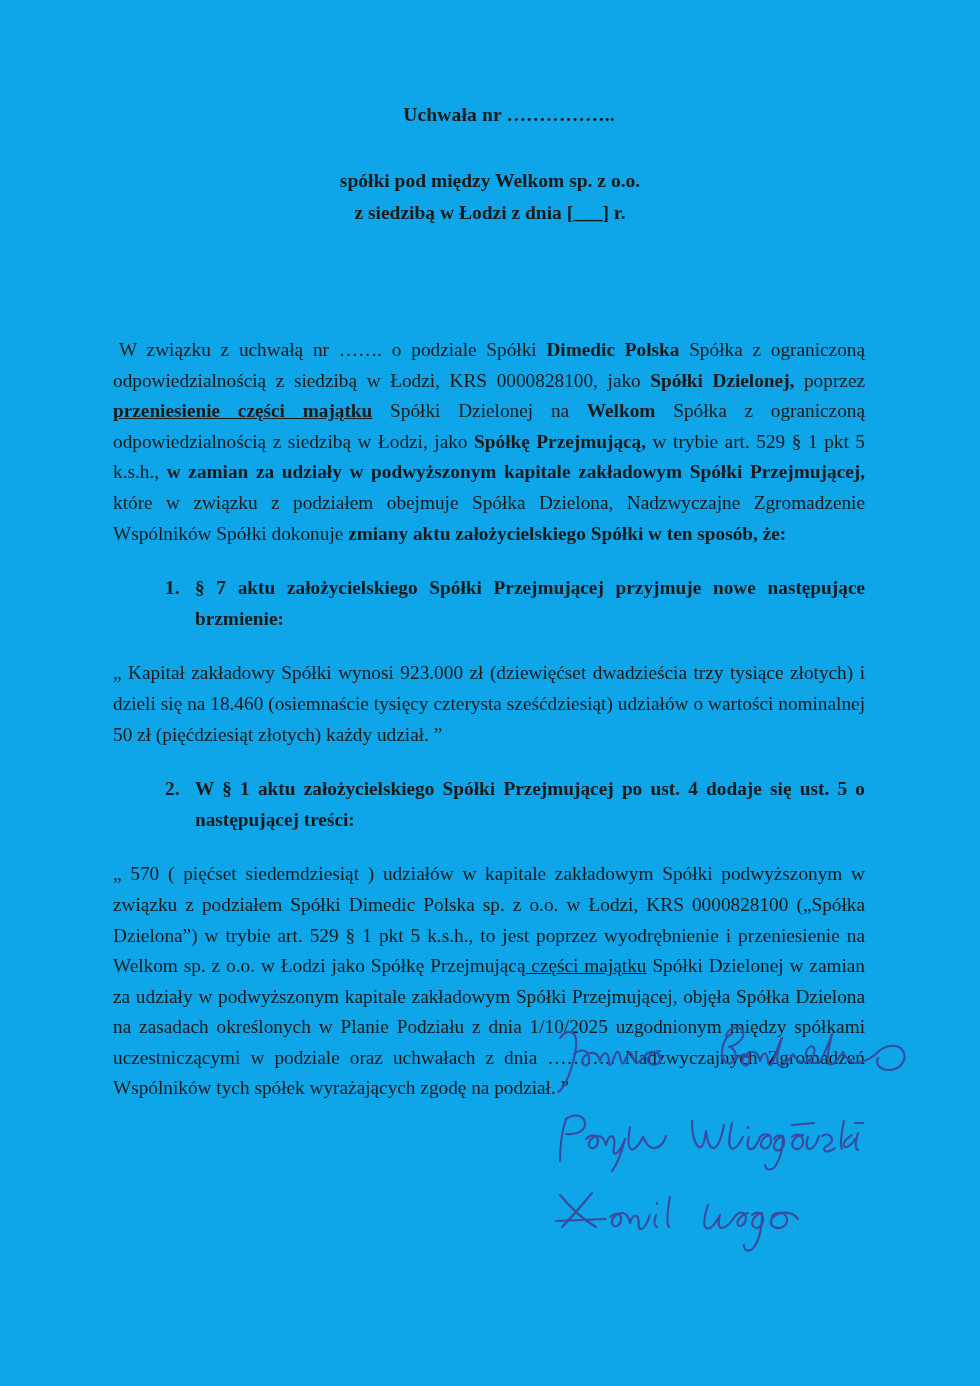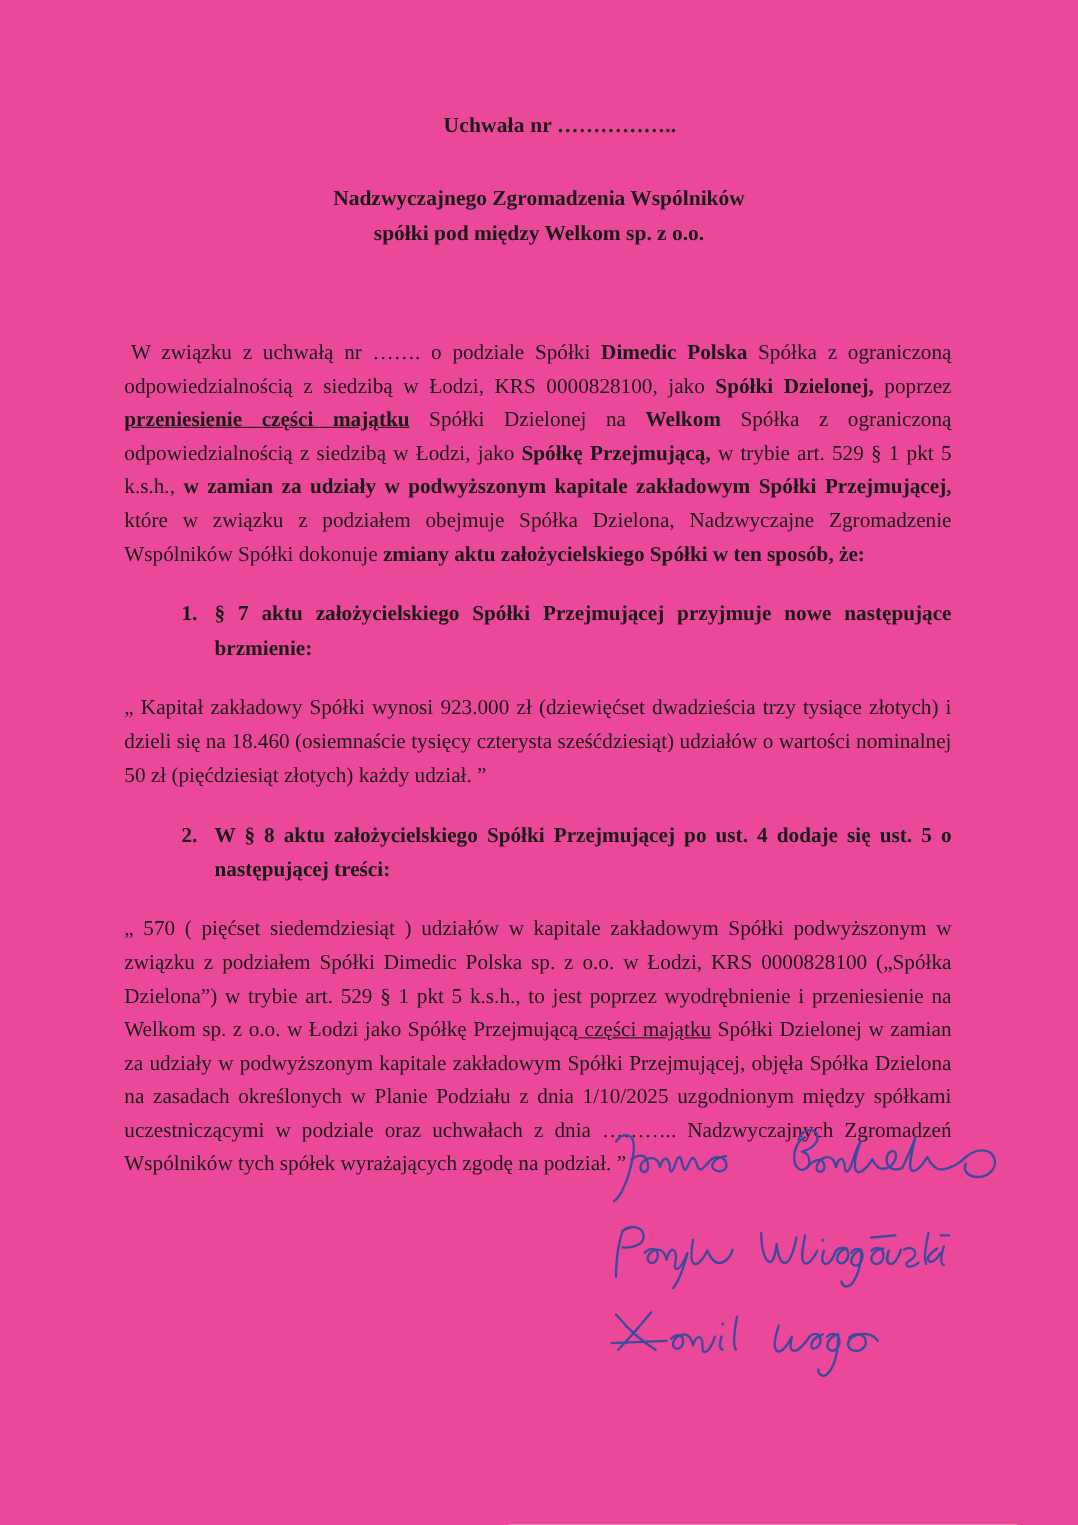--- a/index.html
+++ b/index.html
@@ -11,21 +11,21 @@
     width: 980px;
     height: 1386px;
     position: relative;
     font-family: "Liberation Serif", "DejaVu Serif", serif;
     color: #1a1a1a;
     overflow: hidden;
   }
   .page {
     position: absolute;
     inset: 0;
-    background: #ec4899;
+    background: #0ea5e9;
   }
 
   
   .doc-header {
     position: absolute;
     left: 113px;
     right: 113px;
     top: 104px;
     text-align: center;
   }
@@ -50,21 +50,21 @@
     width: 752px;
     top: 306px;
   }
   p.just {
     margin: 0;
     text-align: justify;
     text-justify: inter-word;
     font-size: 19.3px;
     line-height: 30.6px;
   }
-  p.lead { text-indent: 6px; }
+  p.lead { text-indent: 6px; margin-top: 29px; }
 
   .b { font-weight: bold; }
   .u { text-decoration: underline; }
   .bu { font-weight: bold; text-decoration: underline; }
 
   
   ol.clauses {
     list-style: none;
     margin: 0;
     padding: 0;
@@ -109,42 +109,42 @@
   .sig svg { display: block; overflow: visible; }
 </style>
 </head>
 <body>
 
 <div class="page">
 
   <div class="doc-header">
     <div class="hdr-title">Uchwała nr ……………..</div>
     <div class="hdr-block">
-      <div class="hdr-line">Nadzwyczajnego Zgromadzenia Wspólników</div>
       <div class="hdr-line">spółki pod między Welkom sp. z o.o.</div>
+      <div class="hdr-line">z siedzibą w Łodzi z dnia [___] r.</div>
     </div>
   </div>
 
   <div class="body-wrap">
 
     <p class="just lead"><span>W związku z uchwałą nr ……. o podziale Spółki </span><span class="b">Dimedic Polska</span><span> Spółka z ograniczoną odpowiedzialnością z siedzibą w Łodzi, KRS 0000828100, jako </span><span class="b">Spółki Dzielonej,</span><span> poprzez </span><span class="bu">przeniesienie części majątku</span><span> Spółki Dzielonej na </span><span class="b">Welkom</span><span> Spółka z ograniczoną odpowiedzialnością z siedzibą w  Łodzi, jako </span><span class="b">Spółkę Przejmującą,</span><span> w trybie art. 529 § 1 pkt 5 k.s.h., </span><span class="b">w zamian za udziały w podwyższonym kapitale zakładowym Spółki Przejmującej,</span><span> które w związku  z podziałem obejmuje Spółka Dzielona, Nadzwyczajne Zgromadzenie Wspólników Spółki dokonuje </span><span class="b">zmiany aktu założycielskiego Spółki w ten sposób, że:</span></p>
 
     <ol class="clauses">
       <li class="clause">
         <span class="num">1.</span>
         <span>§ 7 aktu założycielskiego Spółki Przejmującej przyjmuje nowe następujące brzmienie:</span>
       </li>
     </ol>
 
     <p class="quote">„ Kapitał zakładowy Spółki wynosi 923.000 zł (dziewięćset dwadzieścia trzy tysiące złotych) i dzieli się na 18.460 (osiemnaście tysięcy czterysta sześćdziesiąt) udziałów o wartości nominalnej 50 zł (pięćdziesiąt złotych) każdy udział. ”</p>
 
     <ol class="clauses">
       <li class="clause">
         <span class="num">2.</span>
-        <span>W § 8 aktu założycielskiego Spółki Przejmującej po ust. 4 dodaje się ust. 5 o następującej treści:</span>
+        <span>W § 1 aktu założycielskiego Spółki Przejmującej po ust. 4 dodaje się ust. 5 o następującej treści:</span>
       </li>
     </ol>
 
     <p class="quote"><span>„ 570 ( pięćset siedemdziesiąt ) udziałów w kapitale zakładowym Spółki podwyższonym w związku z podziałem Spółki  Dimedic Polska sp. z o.o. w Łodzi, KRS 0000828100 („Spółka Dzielona”) w trybie art. 529 § 1 pkt 5 k.s.h., to jest poprzez wyodrębnienie i  przeniesienie na Welkom sp. z o.o. w Łodzi jako Spółkę Przejmującą</span><span class="u"> części majątku</span><span> Spółki Dzielonej w zamian za udziały w podwyższonym kapitale zakładowym Spółki Przejmującej, objęła Spółka Dzielona na zasadach określonych w  Planie Podziału z dnia 1/10/2025 uzgodnionym między spółkami uczestniczącymi w podziale oraz uchwałach z dnia ……….. Nadzwyczajnych Zgromadzeń Wspólników tych spółek wyrażających zgodę na podział. ”</span></p>
 
   </div>
 
   <div class="signatures">
 
     <div class="sig" style="left:10px; top:20px;">

